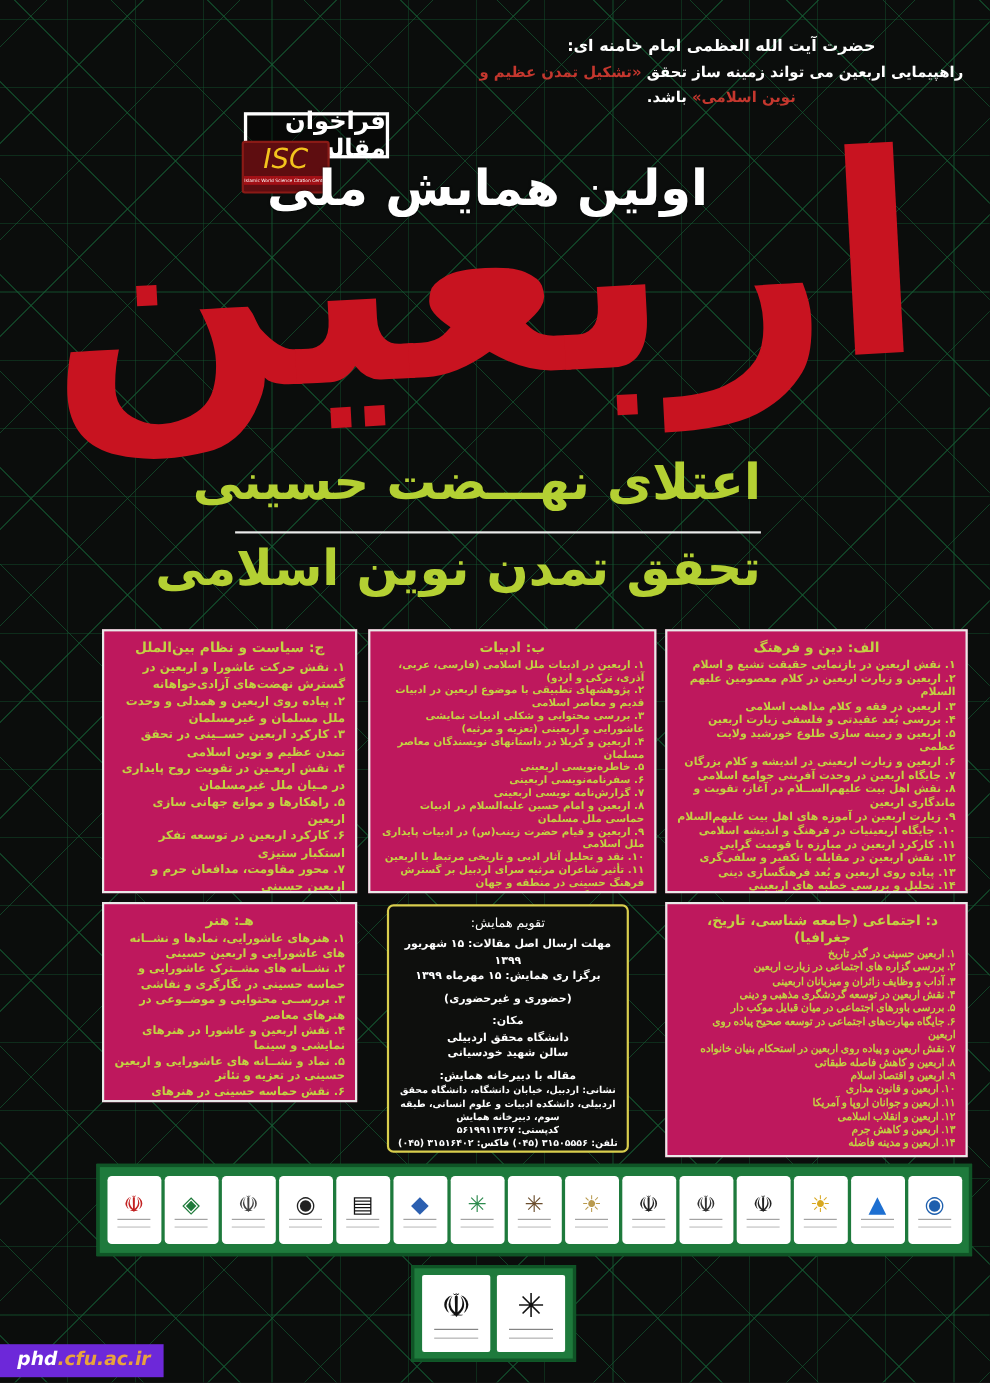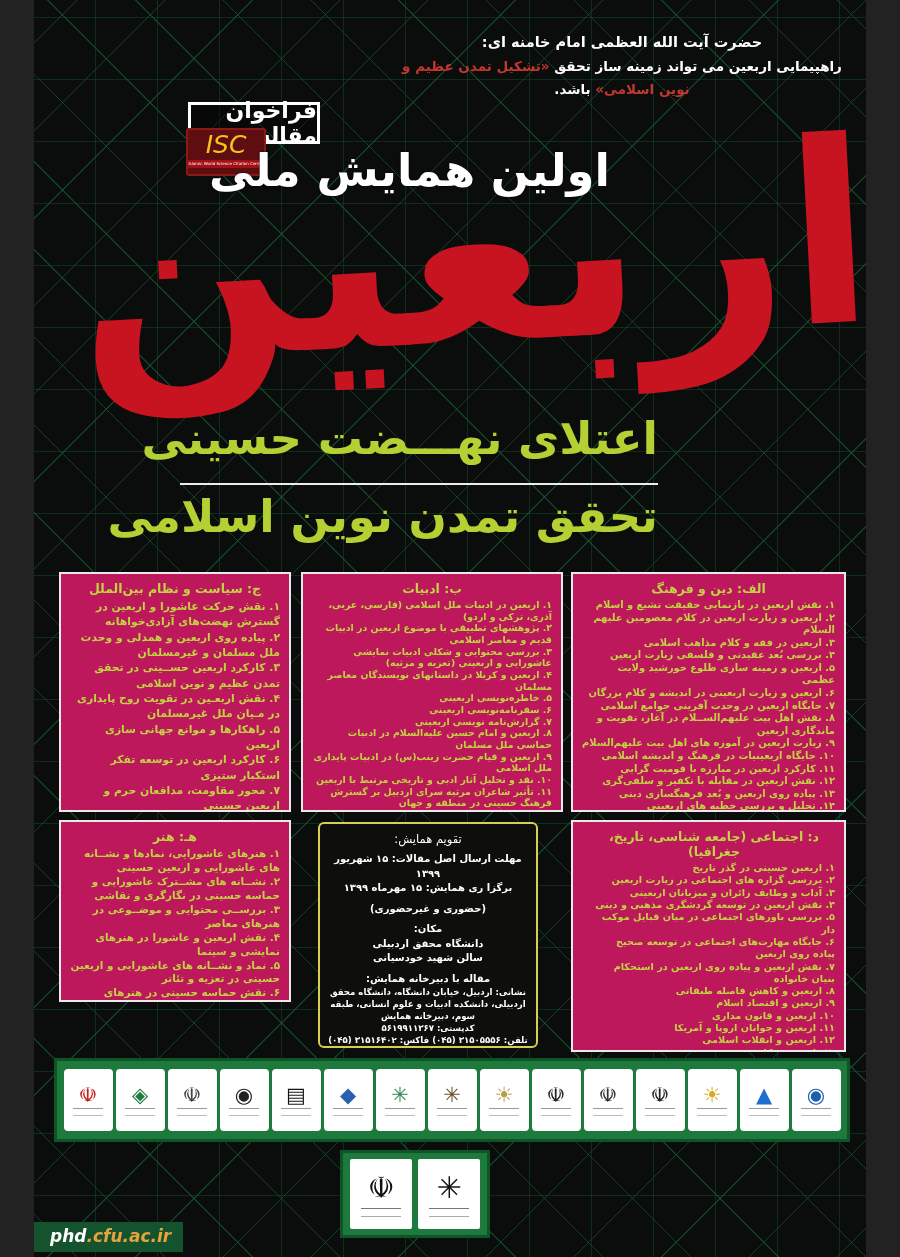--- a/index.html
+++ b/index.html
@@ -1,17 +1,17 @@
 <!DOCTYPE html>
 <html lang="fa" dir="rtl"><head>
 <meta charset="utf-8">
 <style>
   html,body{margin:0;padding:0;background:#222;}
   .poster{
-    position:relative;width:832px;height:1257px;margin:0 auto;
+    position:relative;width:900px;height:1257px;margin:0 auto;
     background:#0b0d0c;overflow:hidden;direction:rtl;
     font-family:"DejaVu Sans",sans-serif;color:#fff;
   }
   .pattern{
     position:absolute;inset:0;opacity:.85;pointer-events:none;
     background-image:
       repeating-linear-gradient(45deg, rgba(23,105,58,0) 0 30px, rgba(23,105,58,.65) 30px 31px, rgba(23,105,58,0) 31px 62px),
       repeating-linear-gradient(135deg, rgba(23,105,58,0) 0 30px, rgba(23,105,58,.65) 30px 31px, rgba(23,105,58,0) 31px 62px),
       repeating-linear-gradient(0deg, rgba(23,105,58,0) 0 61px, rgba(23,105,58,.40) 61px 62px),
       repeating-linear-gradient(90deg, rgba(23,105,58,0) 0 61px, rgba(23,105,58,.40) 61px 62px);
@@ -47,21 +47,21 @@
        padding:7px 9px;box-sizing:border-box;margin-left:16px;}
   .box h3{margin:0 0 3px 0;text-align:center;font-size:12.5px;font-weight:bold;color:#c2d243;}
   .topic-item{font-weight:bold;text-align:right;}
   .box-a{top:572px;right:20px;width:275px;height:240px;}
   .box-a .topic-item{font-size:9.9px;line-height:1.27;}
   .box-b{top:572px;right:303px;width:262px;height:240px;}
   .box-b .topic-item{font-size:9.4px;line-height:1.24;}
   .box-c{top:572px;right:575px;width:232px;height:240px;}
   .box-c .topic-item{font-size:10.8px;line-height:1.42;}
   .box-d{top:820px;right:20px;width:275px;height:232px;padding-left:20px;}
-  .box-d .topic-item{font-size:9.7px;line-height:1.27;}
+  .box-d .topic-item{font-size:9.7px;line-height:1.27;font-family:Liberation Serif, serif;}
   .box-e{top:820px;right:575px;width:232px;height:182px;}
   .box-e .topic-item{font-size:10.4px;line-height:1.34;}
   
   .calendar{top:822px;right:328px;width:220px;height:226px;background:#0e0f0d;
             border:2px solid #d9ce4d;border-radius:6px;color:#fff;text-align:center;
             padding:8px 7px;box-sizing:border-box;overflow:hidden;}
   .calendar .t{font-size:11.5px;font-weight:normal;margin-bottom:6px;}
   .calendar .l{font-size:10px;font-weight:bold;line-height:1.45;}
   .calendar .sp{height:6px;}
   .calendar .addr{font-size:8.6px;font-weight:bold;line-height:1.4;}
@@ -74,21 +74,21 @@
   .tile .g{font-size:21px;line-height:22px;}
   .tile .cap{width:30px;height:6px;border-top:1px solid #9a9a9a;border-bottom:1px solid #bdbdbd;}
   
   .orgbox{top:1150px;right:376px;width:150px;height:88px;background:#1e7a3c;border:3px solid #0f5426;
           box-sizing:border-box;display:flex;align-items:center;justify-content:center;gap:6px;padding:5px;direction:ltr;}
   .orgtile{width:62px;height:70px;background:#fff;border-radius:2px;display:flex;flex-direction:column;
            align-items:center;justify-content:center;color:#111;}
   .orgtile .g{font-size:30px;line-height:34px;}
   .orgtile .cap{width:40px;height:7px;border-top:1px solid #777;border-bottom:1px solid #aaa;margin-top:3px;}
   
-  .wm{left:0;top:1222px;background:#14532d;padding:4px 12px 6px 16px;font-size:17px;font-style:italic;
+  .wm{left:0;top:1222px;background:#6d28d9;padding:4px 12px 6px 16px;font-size:17px;font-style:italic;
       font-weight:bold;direction:ltr;}
   .wm .b{color:#fff;}
   .wm .r{color:#e8a33d;}
 </style>
 </head>
 <body>
 
 <div class="poster">
   <div class="pattern"></div>
 

